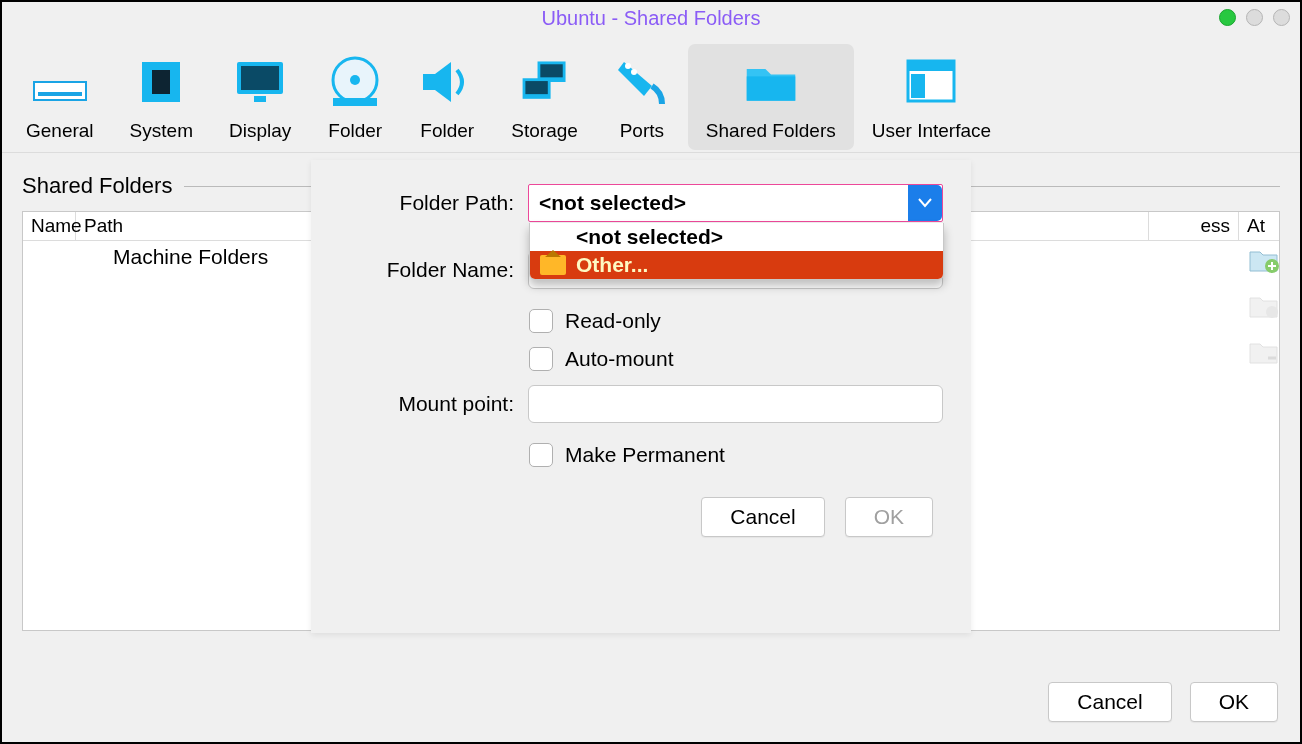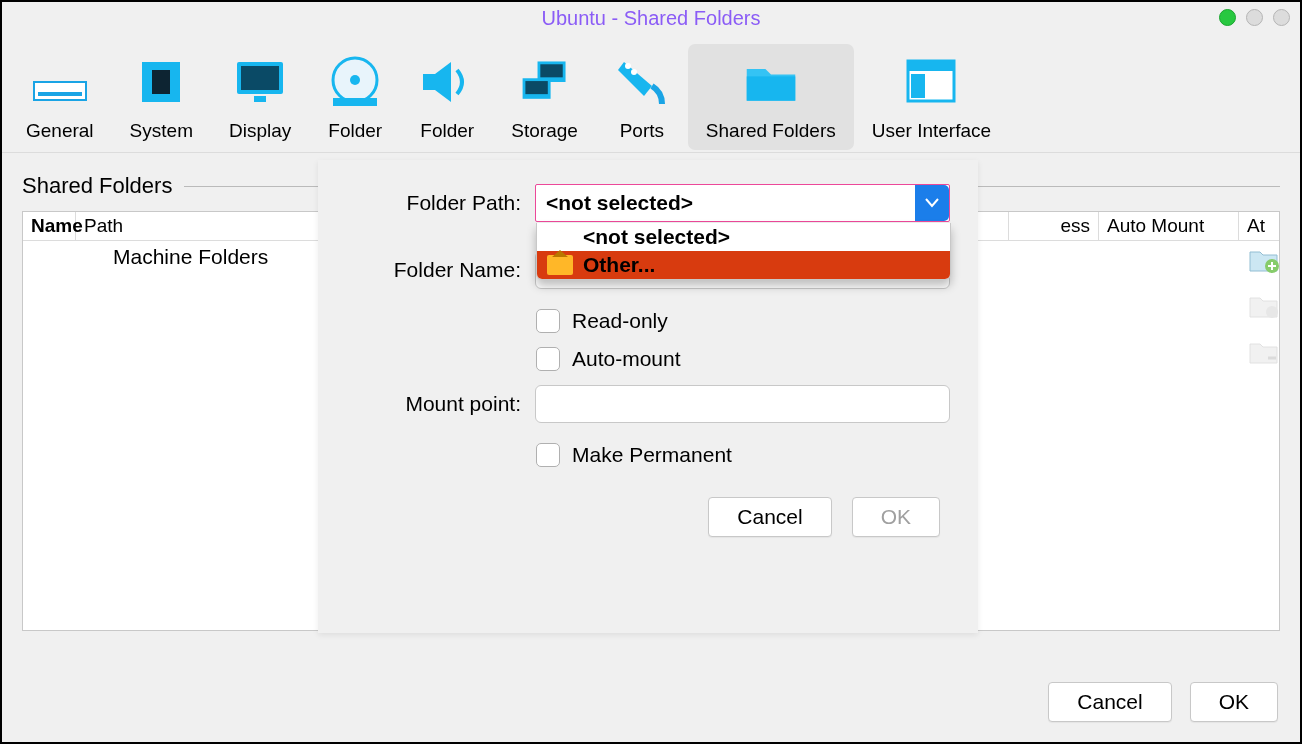--- a/index.html
+++ b/index.html
@@ -82,21 +82,21 @@
   }
   .table-head {
     display:flex;
     border-bottom: 1px solid #dcdcdc;
     font-size:19px;
   }
   .table-head .col {
     padding: 3px 8px;
     border-right: 1px solid #dcdcdc;
   }
-  .table-head .col.name { width: 53px; font-weight: bold; }
+  .table-head .col.name { width: 53px; }
   .table-head .col.path { flex: 1; }
   .table-head .col.access { width: 90px; text-align:right; }
   .table-head .col.auto { width: 140px; }
   .table-head .col.at { width: 40px; border-right: none; }
 
   .table-body { font-size: 21px; padding: 2px 0; margin-left: 12px; }
   .table-body .row { padding: 2px 18px 2px 78px; }
 
   .side-actions {
     position: absolute;
@@ -118,21 +118,21 @@
     border-radius: 4px;
     font-size: 21px;
     cursor: pointer;
     box-shadow: 0 1px 1px rgba(0,0,0,0.05);
   }
   .btn.disabled { color:#a0a0a0; }
 
   
   .dialog {
     position:absolute;
-    left: 316px; top: 158px;
+    left: 309px; top: 158px;
     width: 660px; height: 473px;
     background: #f0f0f0;
     box-shadow: 0 2px 6px rgba(0,0,0,0.08);
     padding: 24px 28px 12px 28px;
     border-radius: 0;
   }
   .form-row {
     display:flex; align-items:center; margin-bottom: 20px;
     gap: 14px;
   }
@@ -162,21 +162,21 @@
     position:absolute; left:0; top:38px; right:-2px;
     background:#fff; border:1px solid #c8c8c8;
     border-top:none;
     border-radius: 0 0 6px 6px;
     box-shadow: 0 6px 10px rgba(0,0,0,0.25);
     font-size:21px;
     z-index:5;
     overflow:hidden;
   }
   .dropdown .opt { padding: 2px 10px; display:flex; align-items:center; gap:10px;}
-  .dropdown .opt.sel { background:#d83b0f; color:#000000; }
+  .dropdown .opt.sel { background:#d83b0f; color:#fef9c3; }
   .dropdown .opt.sel .home-ico{ filter:brightness(1.1);}
   .home-ico{ width:26px;height:20px; background:#f6a624; position:relative; border-radius:2px;}
   .home-ico::before{content:"";position:absolute;left:5px;top:-5px;width:0;height:0;border-left:8px solid transparent;border-right:8px solid transparent;border-bottom:7px solid #a96c00;}
 
   .textin {
     border:1px solid #c8c8c8; border-radius:6px;
     height:38px; background:#fff; width:100%;
     padding: 0 10px; font-size:21px;
   }
 
@@ -307,21 +307,20 @@
 <div class="section-header">
   <span>Shared Folders</span>
   <span class="line"></span>
 </div>
 
 <div class="table-wrap">
   <div class="table-head">
     <div class="col name">Name</div>
     <div class="col path">Path</div>
     <div class="col access">ess</div>
-    <div class="col auto">Auto Mount</div>
     <div class="col at">At</div>
   </div>
   <div class="table-body">
     <div class="row">Machine Folders</div>
   </div>
 </div>
 
 <div class="side-actions">
   <div class="sbtn">
     <svg width="30" height="26" viewBox="0 0 30 26">

